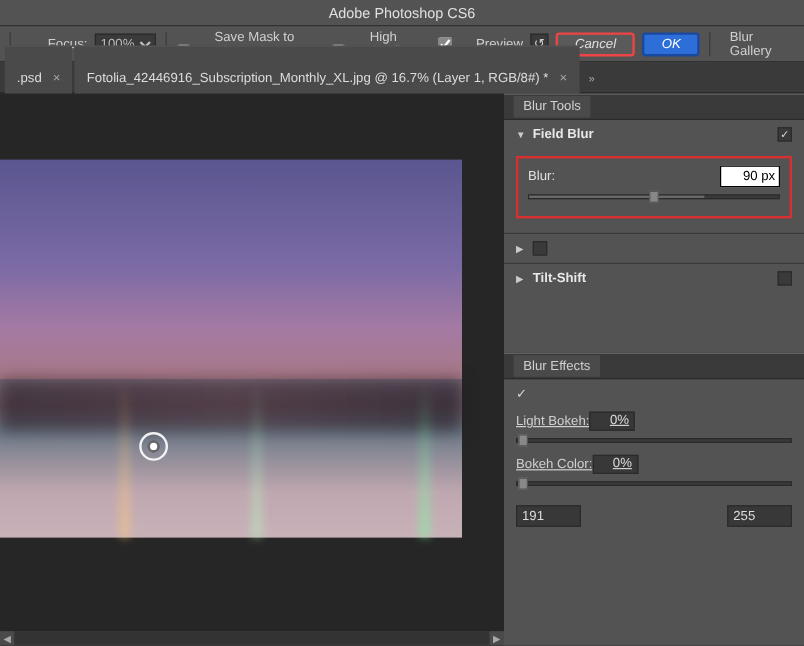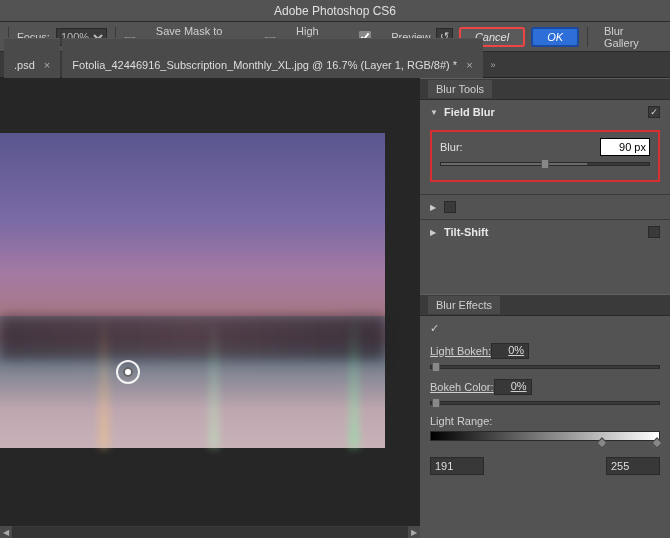--- a/index.html
+++ b/index.html
@@ -2,21 +2,21 @@
 <html><head>
 <meta charset="utf-8">
 <style>
 * { margin: 0; padding: 0; box-sizing: border-box; font-family: "Segoe UI", Tahoma, sans-serif; }
 body { background: #535353; width: 670px; height: 538px; overflow: hidden; color: #d0d0d0; font-size: 11px; }
 
 .titlebar { background: #535353; height: 22px; display: flex; align-items: center; justify-content: center; color: #e0e0e0; font-size: 12px; border-bottom: 1px solid #2a2a2a; }
 
 .optionsbar { background: #535353; height: 30px; display: flex; align-items: center; padding: 0 6px; gap: 6px; border-bottom: 1px solid #2a2a2a; }
 .optionsbar .sep { width: 1px; height: 20px; background: #3a3a3a; margin: 0 2px; }
-.optionsbar label { color: #d0d0d0; display: flex; align-items: center; gap: 4px; }
+.optionsbar label { color: #d0d0d0; display: flex; align-items: center; gap: 4px; margin-left: 23px; }
 .optionsbar select { background: #3a3a3a; color: #bbb; border: 1px solid #2a2a2a; font-size: 11px; height: 18px; }
 .optionsbar input[type=checkbox] { width: 12px; height: 12px; accent-color: #888; }
 .optionsbar .spacer { flex: 1; }
 .optionsbar .check { display:flex; align-items:flex-end; gap:20px; }
 .iconbtn { width:18px; height:18px; background:#3a3a3a; border:1px solid #2a2a2a; display:flex; align-items:center; justify-content:center; color:#ccc; font-size:11px; }
 .btn { background: #5a5a5a; border: 2px solid #ef4444; color: #e0e0e0; font-size: 11px; height: 20px; padding: 0 14px; border-radius: 3px; cursor: pointer; font-style: italic; }
 .btn.primary { background: #2d6ed8; border-color: #1a4aa0; color: #fff; }
 .link { color: #d0d0d0; padding: 0 8px; }
 
 .tabbar { background: #3a3a3a; height: 26px; display: flex; align-items: center; padding-left: 4px; border-bottom: 1px solid #222; }
@@ -194,26 +194,19 @@
     <div class="slidegroup">
       <div class="effects-row" style="padding:0;">
         <span>Bokeh Color:</span>
         <span class="pct">0%</span>
       </div>
       <div class="slider">
         <div class="thumb" style="left:2%"></div>
       </div>
     </div>
 
-    <div class="slidegroup">
-      <span>Light Range:</span>
-      <div class="gradient">
-        <div class="gthumb" style="left:75%"></div>
-        <div class="gthumb" style="left:99%"></div>
-      </div>
-    </div>
     <div class="rangevals">
       <div class="val">191</div>
       <div class="val">255</div>
     </div>
 
   </div>
 </div>
 
 </body></html>

